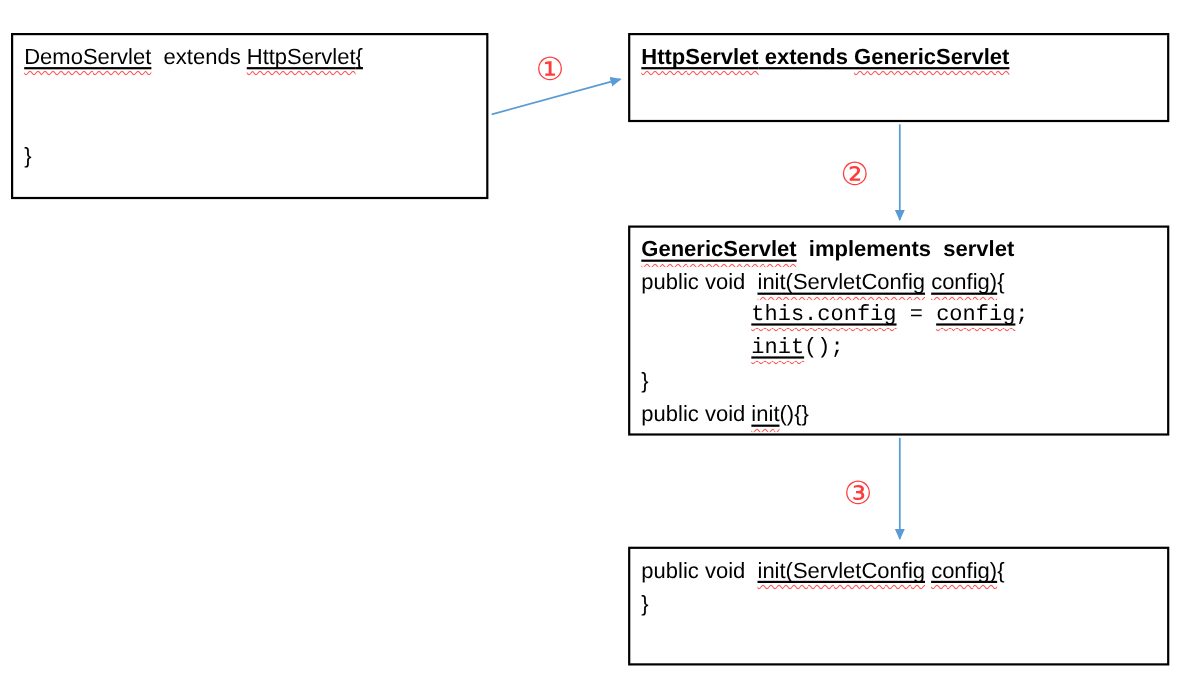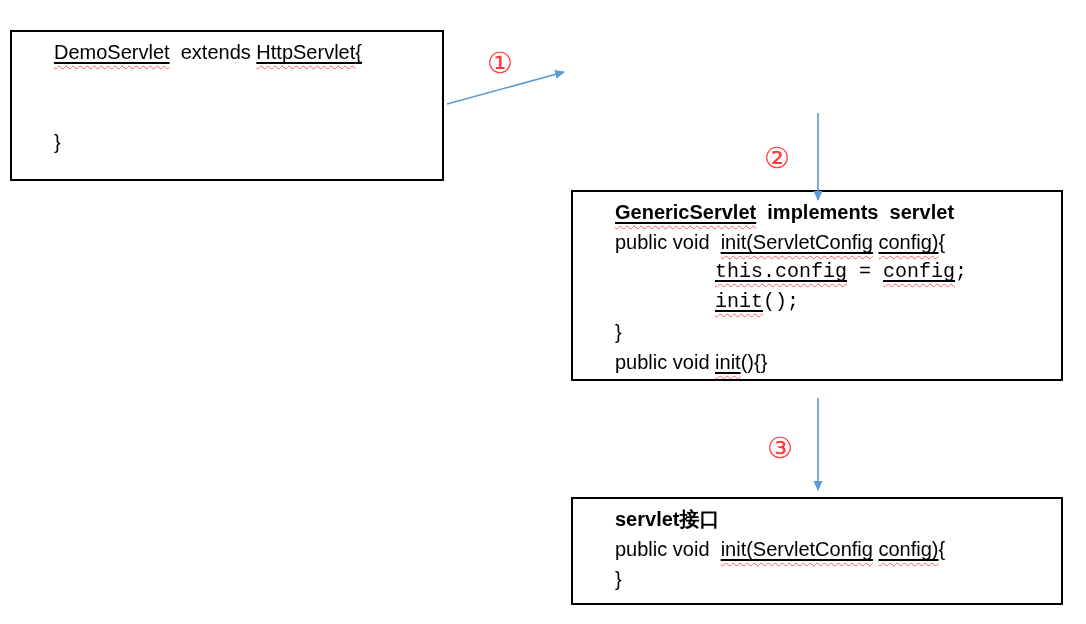--- a/index.html
+++ b/index.html
@@ -21,24 +21,24 @@
     box-sizing: border-box;
     border: 2px solid #000;
     background: #fff;
     padding: 5px 10px 0 10px;
     font-size: 20px;
     line-height: 30px;
     white-space: pre-wrap;
   }
   .box-demo      { left: 10px;  top: 30px;  width: 434px; height: 151px; }
   .box-http      { left: 571px; top: 30px;  width: 492px; height: 81px;  }
-  .box-generic   { left: 571px; top: 190px; width: 492px; height: 191px; }
+  .box-generic   { left: 571px; top: 205px; width: 492px; height: 191px; }
   .box-interface { left: 571px; top: 497px; width: 492px; height: 108px; }
 
-  .line { min-height: 30px; margin-left: 32px; }
+  .line { min-height: 30px; }
   .line.indent { padding-left: 100px; font-family: Liberation Mono, monospace; }
 
   .b { font-weight: bold; }
   .u {
     text-decoration: underline;
     text-decoration-thickness: 1.5px;
     text-underline-offset: 3px;
     text-decoration-skip-ink: none;
   }
   .w {
@@ -71,24 +71,25 @@
   .step-2 { left: 764px; top: 144px; }
   .step-3 { left: 767px; top: 434px; }
 </style>
 </head>
 <body>
 
 <div class="stage">
 
   <div class="box box-demo"><div class="line"><span class="u"><span class="w">DemoServlet</span></span><span>  extends </span><span class="u"><span class="w">HttpServlet</span></span><span class="u">{</span></div><div class="line">&nbsp;</div><div class="line">&nbsp;</div><div class="line"><span>}</span></div></div>
 
+  <div class="box box-http"><div class="line"><span class="b u"><span class="w">HttpServlet</span></span><span class="b u"> extends </span><span class="b u"><span class="w">GenericServlet</span></span></div></div>
 
   <div class="box box-generic"><div class="line"><span class="b u"><span class="w">GenericServlet</span></span><span class="b">  implements  servlet</span></div><div class="line"><span>public void  </span><span class="u"><span class="w">init(ServletConfig</span></span><span> </span><span class="u"><span class="w">config)</span></span><span>{</span></div><div class="line indent"><span class="u"><span class="w">this.config</span></span><span> = </span><span class="u"><span class="w">config</span></span><span>;</span></div><div class="line indent"><span class="u"><span class="w">init</span></span><span>();</span></div><div class="line"><span>}</span></div><div class="line"><span>public void </span><span class="u"><span class="w">init</span></span><span>(){}</span></div></div>
 
-  <div class="box box-interface"><div class="line"><span class="b">servlet接口</span></div><div class="line"><span>public void  </span><span class="u"><span class="w">init(ServletConfig</span></span><span> </span><span class="u"><span class="w">config)</span></span><span>{</span></div><div class="line"><span>}</span></div></div>
+  <div class="box box-interface"><div class="line"><span>public void  </span><span class="u"><span class="w">init(ServletConfig</span></span><span> </span><span class="u"><span class="w">config)</span></span><span>{</span></div><div class="line"><span>}</span></div></div>
 
   <svg class="arrows-layer" viewBox="0 0 1086 624" xmlns="http://www.w3.org/2000/svg">
     <defs>
       <marker id="ah" markerWidth="11" markerHeight="10" refX="9" refY="4.5" orient="auto" markerUnits="userSpaceOnUse">
         <path class="arrow-head" d="M0,0 L10,4.5 L0,9 Z"></path>
       </marker>
     </defs>
     <line class="arrow-line" x1="447" y1="104" x2="564" y2="72" marker-end="url(#ah)"></line>
     <line class="arrow-line" x1="818" y1="113" x2="818" y2="200" marker-end="url(#ah)"></line>
     <line class="arrow-line" x1="818" y1="398" x2="818" y2="490" marker-end="url(#ah)"></line>

